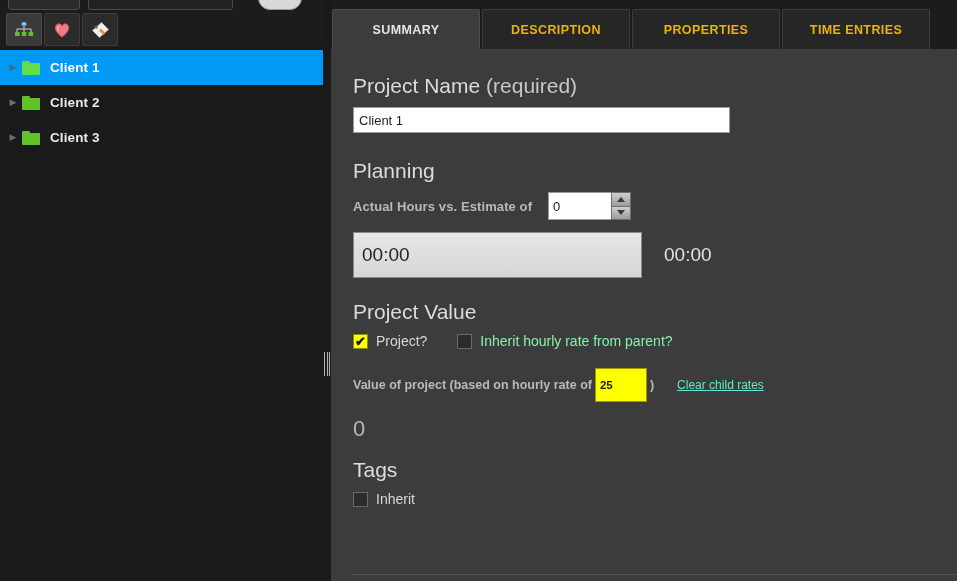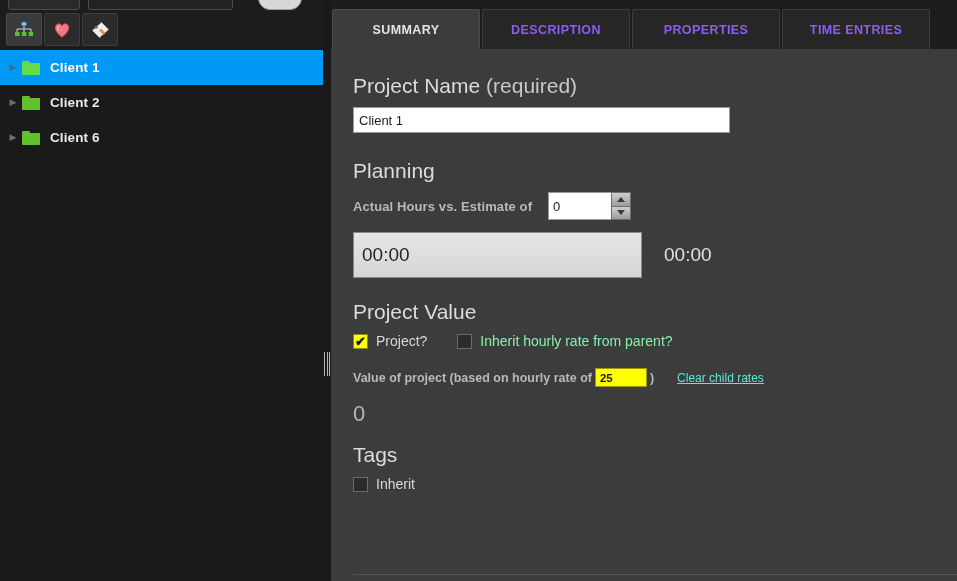--- a/index.html
+++ b/index.html
@@ -195,21 +195,21 @@
     margin-right: 2px;
     background: #262626;
     border: 1px solid #3c3c3c;
     border-bottom: none;
     border-radius: 2px 2px 0 0;
     display: flex;
     align-items: center;
     justify-content: center;
     font-size: 12.5px;
     font-weight: bold;
-    color: #8b5cf6;
+    color: #eab308;
     letter-spacing: 0.4px;
     cursor: pointer;
   }
   .tab.active {
     background: #3c3c3c;
     color: #e4e4e4;
     border-color: #4a4a4a;
   }
 
   
@@ -368,21 +368,21 @@
     align-items: center;
     margin-top: 19px;
     white-space: nowrap;
   }
   .value-line .lbl {
     font-size: 12.5px;
     font-weight: bold;
     color: #b9b9b9;
   }
   .rate-input {
-    width: 52px; height: 19px;
+    width: 52px; height: 34px;
     margin: 0 3px;
     background: #ffff00;
     border: 1px solid #9a9a00;
     color: #1c1c1c;
     font-family: "Liberation Sans", sans-serif;
     font-size: 11.5px;
     font-weight: bold;
     padding: 0 4px;
     outline: none;
   }
@@ -475,21 +475,21 @@
 
       <div class="tree-row">
         <span class="tree-arrow">▶</span>
         <span class="folder-icon"></span>
         <span class="tree-label">Client 2</span>
       </div>
 
       <div class="tree-row">
         <span class="tree-arrow">▶</span>
         <span class="folder-icon"></span>
-        <span class="tree-label">Client 6</span>
+        <span class="tree-label">Client 3</span>
       </div>
 
     </div>
 
     <div class="side-scroll"></div>
   </div>
 
   <div id="splitter">
     <div class="split-grip">
       <i></i>

